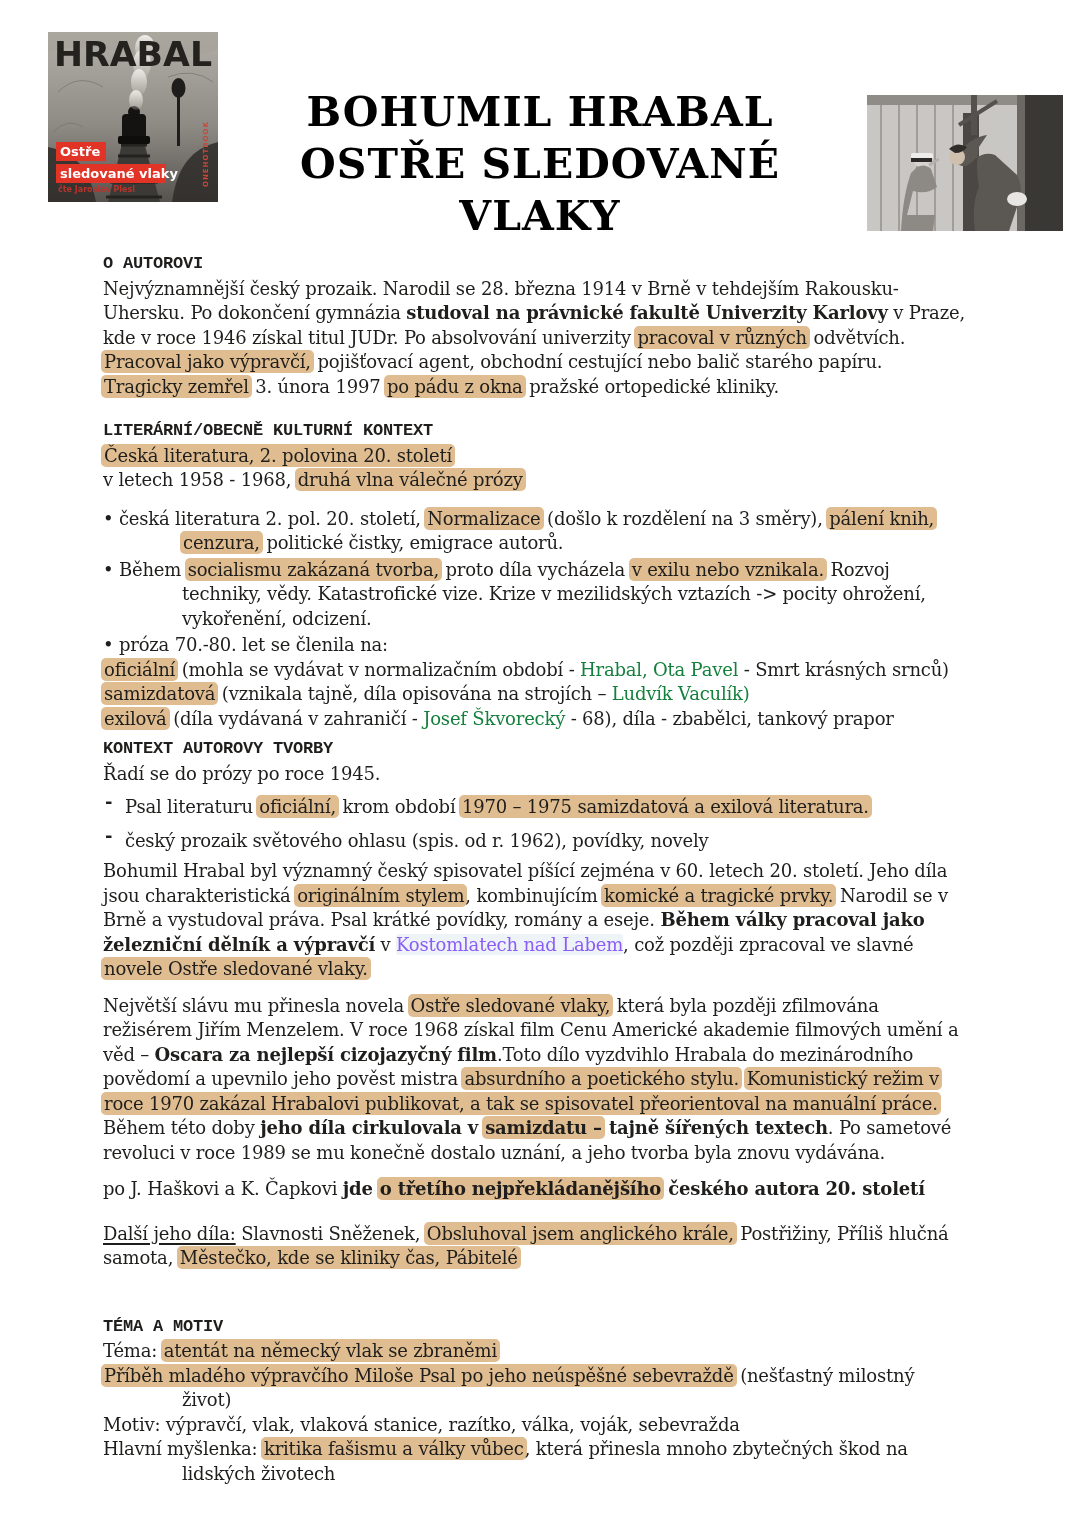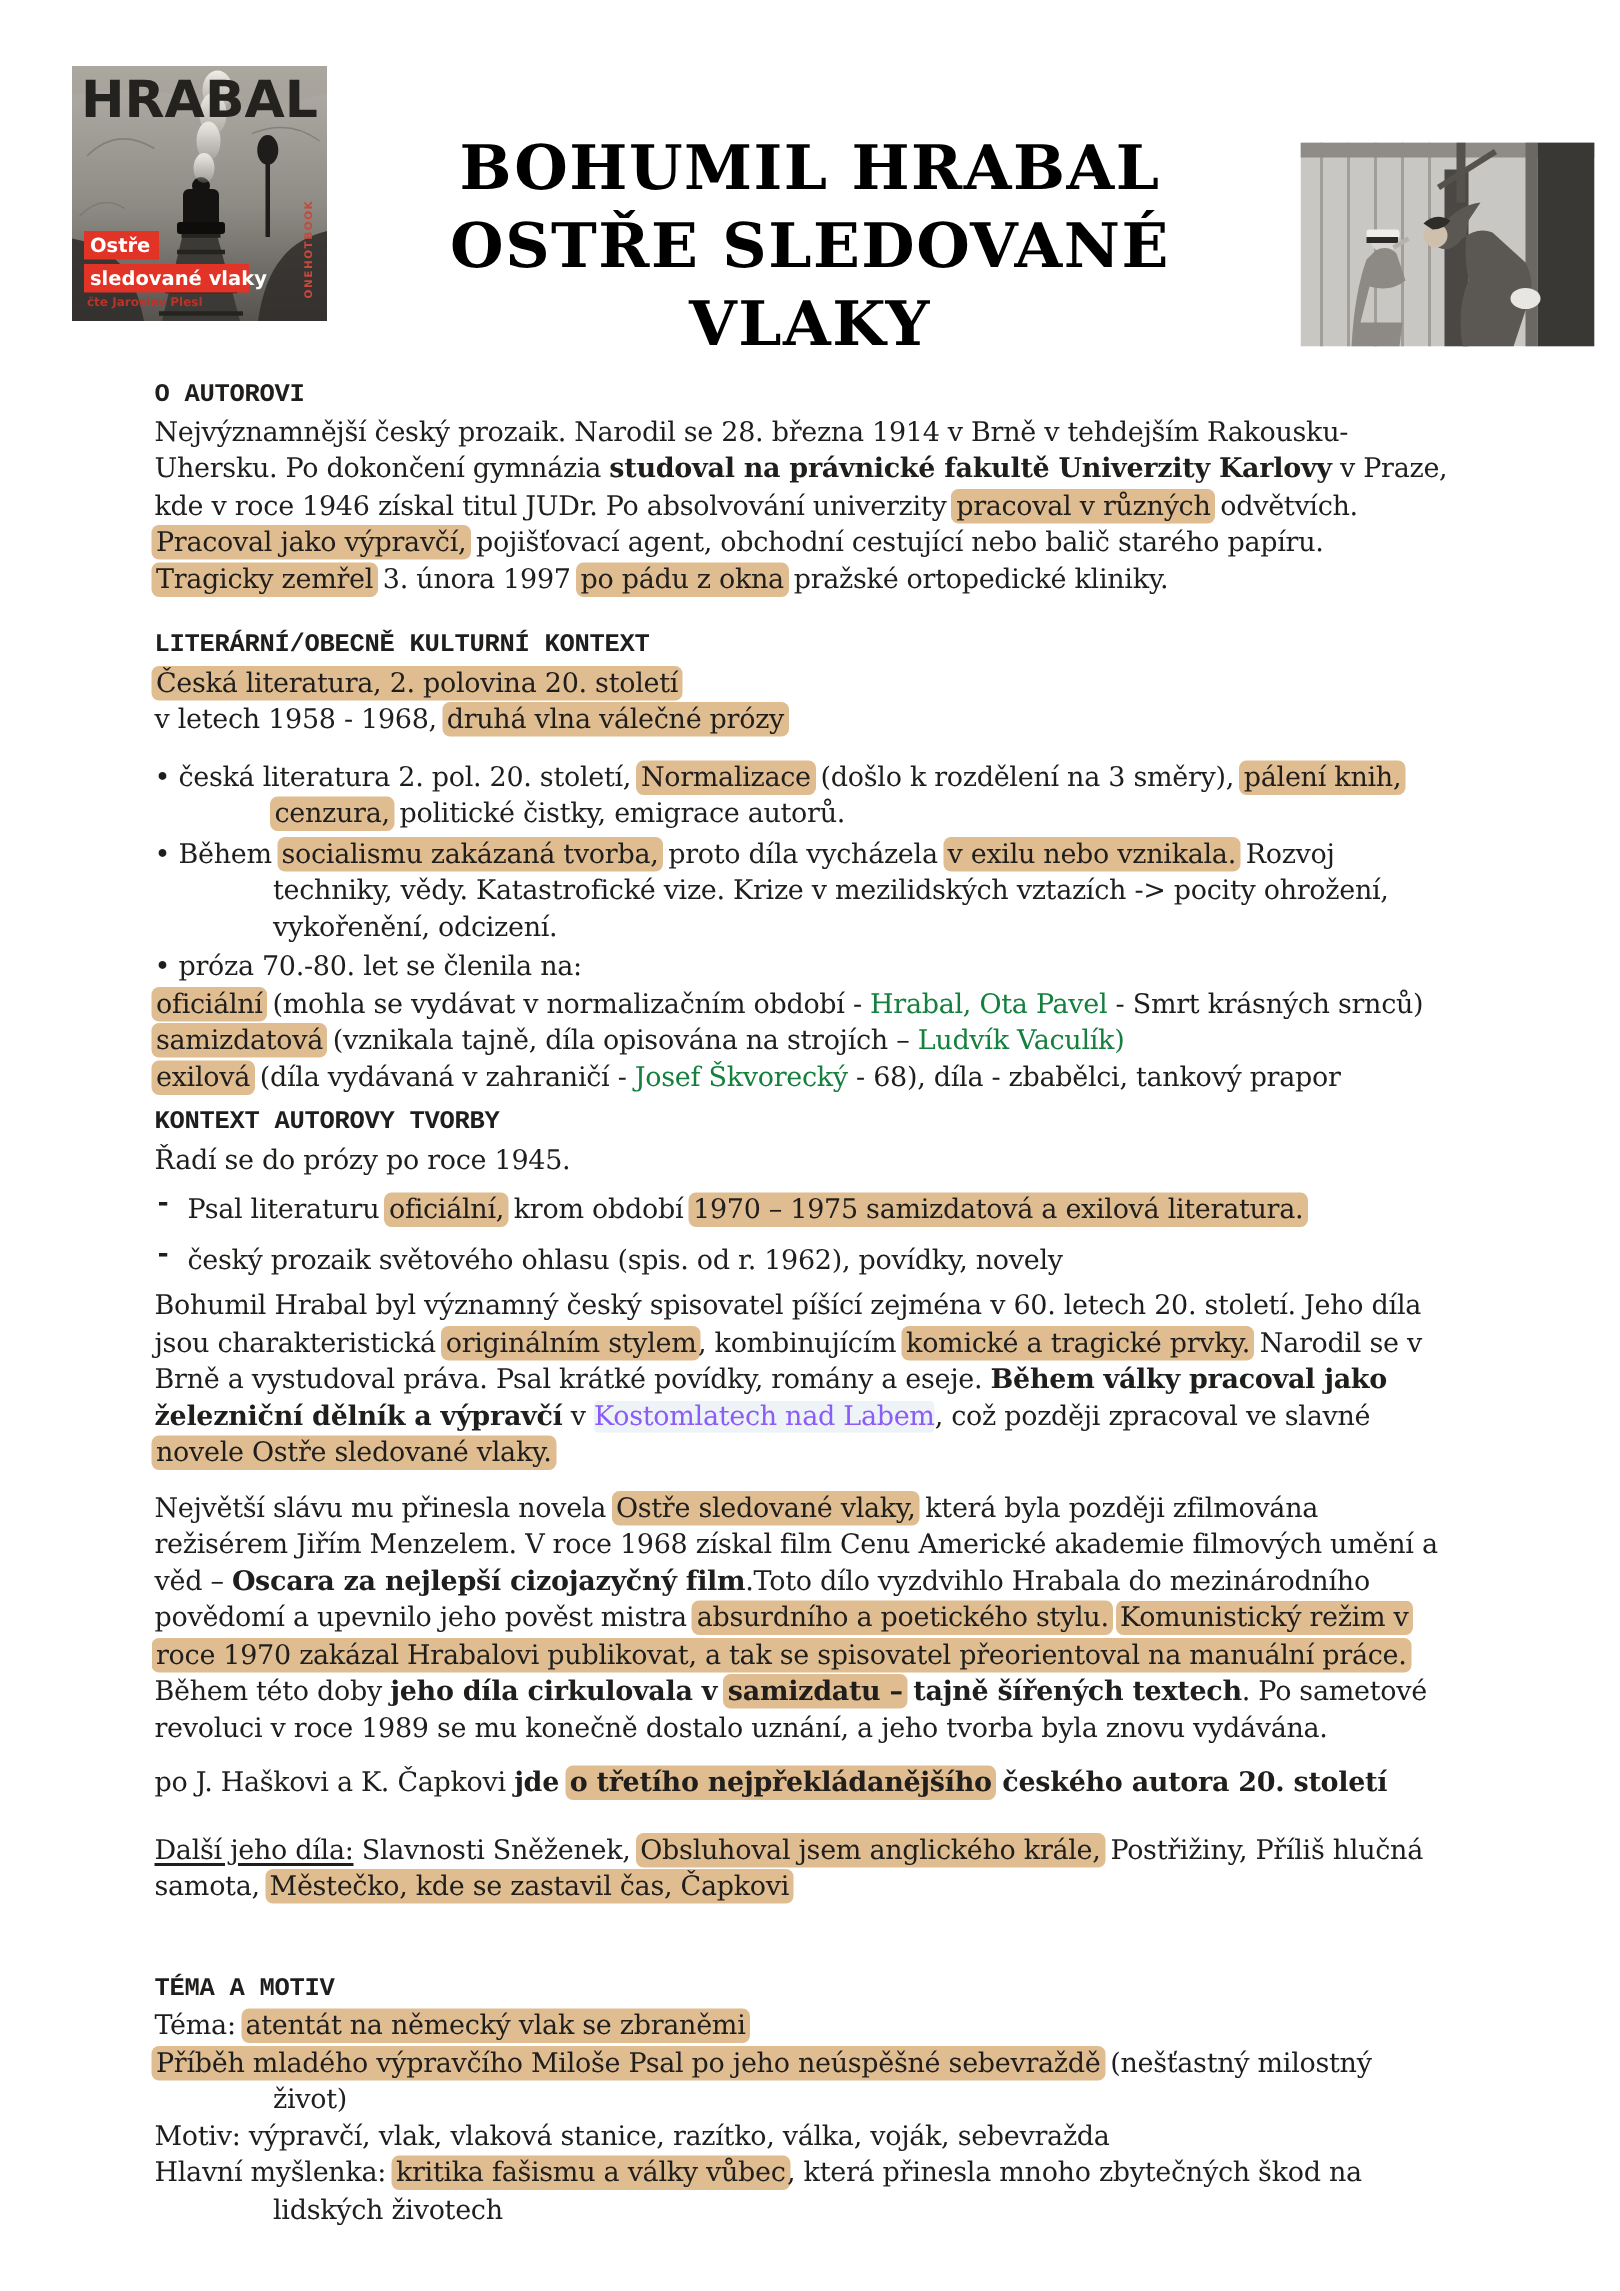--- a/index.html
+++ b/index.html
@@ -2,21 +2,21 @@
 <html><head>
 <meta charset="utf-8">
 <style>
   html,body{margin:0;padding:0;}
   body{
     width:1080px;height:1527px;background:#ffffff;position:relative;
     font-family:"DejaVu Serif",serif;color:#1f1e1c;overflow:hidden;
   }
   
   .header{position:absolute;left:0;top:0;width:1080px;height:240px;}
-  .cover{position:absolute;left:48px;top:44px;width:150px;height:170px;}
+  .cover{position:absolute;left:48px;top:32px;width:150px;height:170px;}
   .film-still{position:absolute;right:17px;top:95px;width:196px;height:136px;}
   .doc-title{
     position:absolute;left:225px;right:225px;top:86px;text-align:center;
     font-weight:bold;font-size:41px;line-height:52px;letter-spacing:1px;color:#000000;
   }
   
   .doc-body{
     position:absolute;left:103px;top:252px;width:862px;
     font-size:18px;line-height:24.5px;letter-spacing:-0.2px;
   }
@@ -155,20 +155,20 @@
     <div class="block para"><span>Řadí se do prózy po roce 1945.</span></div>
     <div class="block dash"><span class="dashmark">-</span><span>Psal literaturu </span><span class="hl">oficiální,</span><span> krom období </span><span class="hl">1970 – 1975 samizdatová a exilová literatura.</span></div>
     <div class="block dash"><span class="dashmark">-</span><span>český prozaik světového ohlasu (spis. od r. 1962), povídky, novely</span></div>
     <div class="spacer sp-xs"></div>
     <div class="block para"><span>Bohumil Hrabal byl významný český spisovatel píšící zejména v 60. letech 20. století. Jeho díla jsou charakteristická </span><span class="hl">originálním stylem</span><span>, kombinujícím </span><span class="hl">komické a tragické prvky.</span><span> Narodil se v Brně a vystudoval práva. Psal krátké povídky, romány a eseje. </span><span class="b">Během války pracoval jako železniční dělník a výpravčí</span><span> v </span><span class="blue">Kostomlatech nad Labem</span><span>, což později zpracoval ve slavné </span><span class="hl">novele Ostře sledované vlaky.</span></div>
     <div class="spacer sp-sm"></div>
     <div class="block para"><span>Největší slávu mu přinesla novela </span><span class="hl">Ostře sledované vlaky,</span><span> která byla později zfilmována režisérem Jiřím Menzelem. V roce 1968 získal film Cenu Americké akademie filmových umění a věd – </span><span class="b">Oscara za nejlepší cizojazyčný film</span><span>.Toto dílo vyzdvihlo Hrabala do mezinárodního povědomí a upevnilo jeho pověst mistra </span><span class="hl">absurdního a poetického stylu.</span><span> </span><span class="hl">Komunistický režim v roce 1970 zakázal Hrabalovi publikovat, a tak se spisovatel přeorientoval na manuální práce.</span><span> Během této doby </span><span class="b">jeho díla cirkulovala v </span><span class="b hl">samizdatu –</span><span class="b"> tajně šířených textech</span><span>. Po sametové revoluci v roce 1989 se mu konečně dostalo uznání, a jeho tvorba byla znovu vydávána.</span></div>
     <div class="spacer sp-sm"></div>
     <div class="block para"><span>po J. Haškovi a K. Čapkovi </span><span class="b">jde </span><span class="b hl">o třetího nejpřekládanějšího</span><span class="b"> českého autora 20. století</span></div>
     <div class="spacer sp-md"></div>
-    <div class="block para"><span class="u">Další jeho díla:</span><span> Slavnosti Sněženek, </span><span class="hl">Obsluhoval jsem anglického krále,</span><span> Postřižiny, Příliš hlučná samota, </span><span class="hl">Městečko, kde se zastavil čas, Čapkovi</span></div>
+    <div class="block para"><span class="u">Další jeho díla:</span><span> Slavnosti Sněženek, </span><span class="hl">Obsluhoval jsem anglického krále,</span><span> Postřižiny, Příliš hlučná samota, </span><span class="hl">Městečko, kde se kliniky čas, Pábitelé</span></div>
     <div class="spacer sp-lg"></div>
     <div class="block heading"><span>TÉMA A MOTIV</span></div>
     <div class="block para"><span>Téma: </span><span class="hl">atentát na německý vlak se zbraněmi</span></div>
     <div class="block para hang"><span class="hl">Příběh mladého výpravčího Miloše Psal po jeho neúspěšné sebevraždě</span><span> (nešťastný milostný život)</span></div>
     <div class="block para"><span>Motiv: výpravčí, vlak, vlaková stanice, razítko, válka, voják, sebevražda</span></div>
     <div class="block para hang"><span>Hlavní myšlenka: </span><span class="hl">kritika fašismu a války vůbec</span><span>, která přinesla mnoho zbytečných škod na lidských životech</span></div>
   </div>
 
 </body></html>

